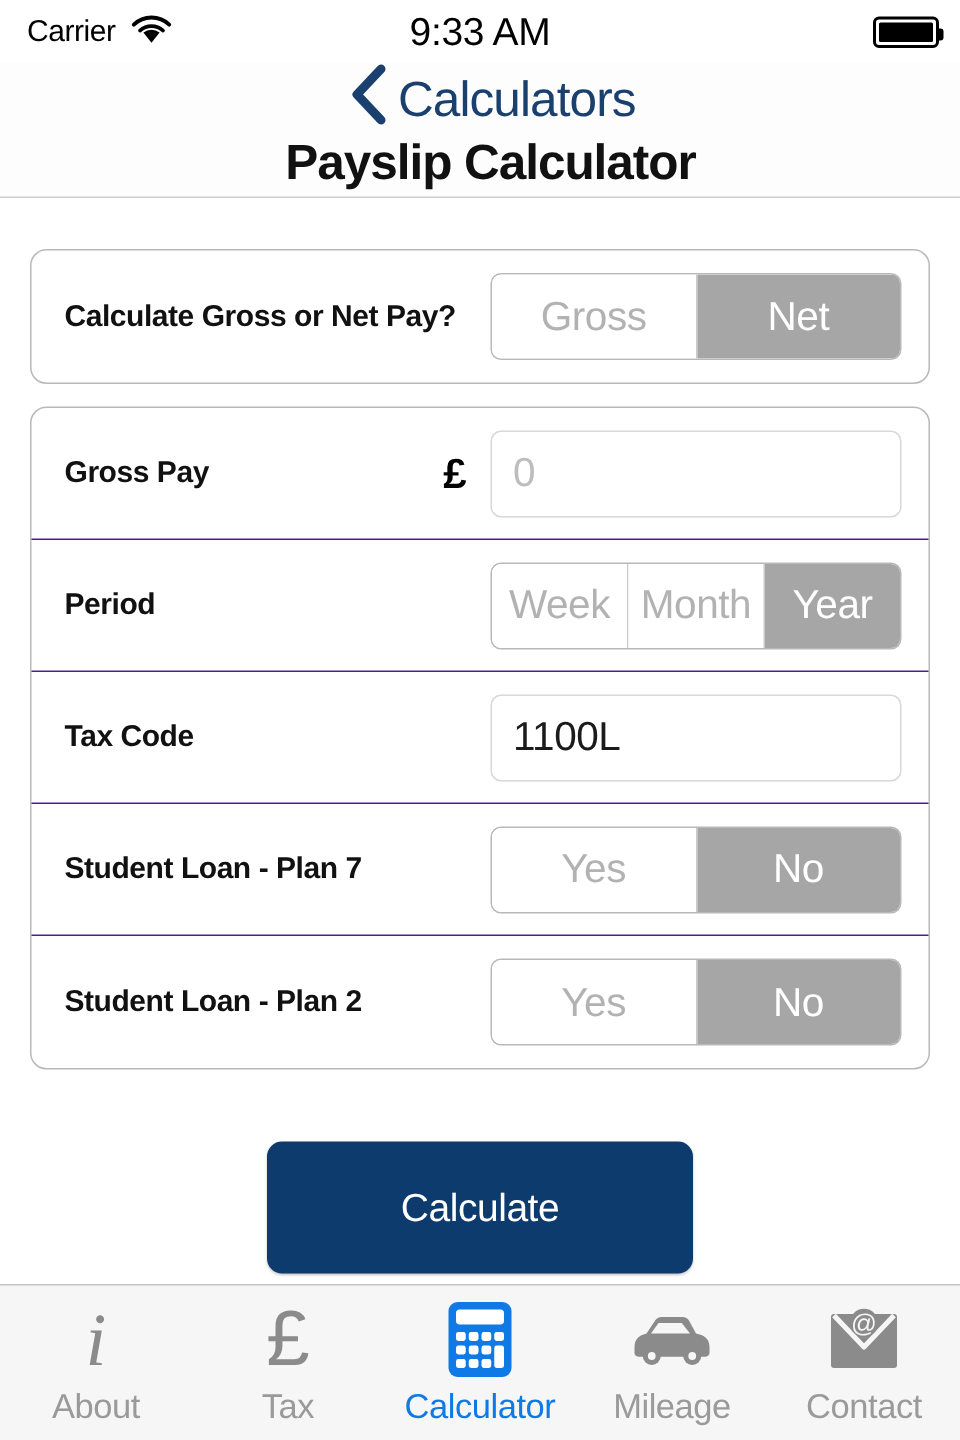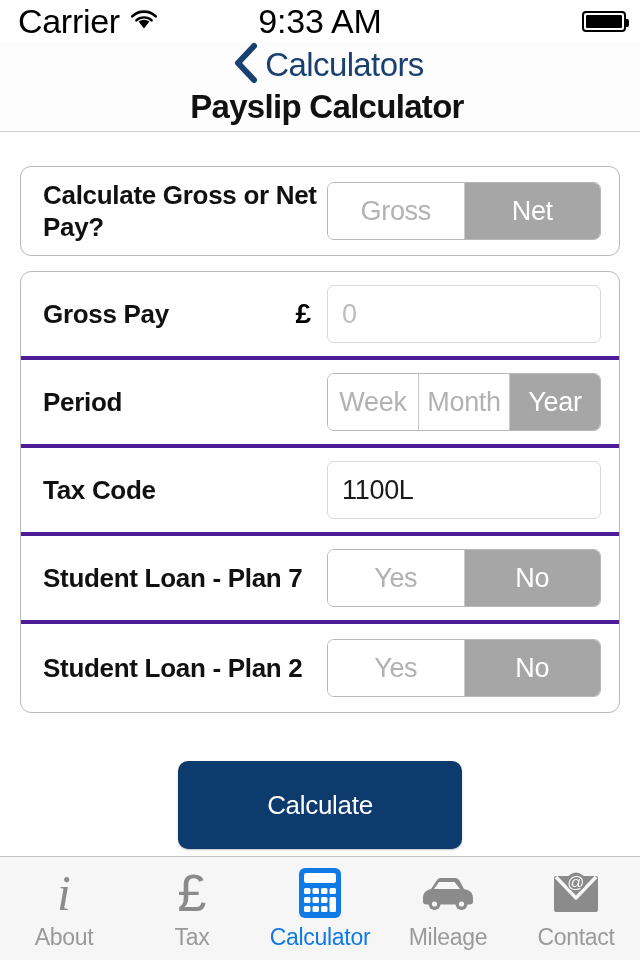--- a/index.html
+++ b/index.html
@@ -14,26 +14,26 @@
   
   .status-bar{
     position:absolute; top:0; left:0; width:640px; height:42px;
     background:#ffffff;
     display:flex; align-items:center;
   }
   .status-left{
     position:absolute; left:18px; top:0; height:42px;
     display:flex; align-items:center; gap:9px;
   }
-  .carrier-text{ font-size:34px; color:#000; letter-spacing:-0.3px; }
+  .carrier-text{ font-size:20px; color:#000; letter-spacing:-0.3px; }
   .wifi-icon{ display:block; }
   .status-time{
     position:absolute; left:0; right:0; top:0; height:42px;
     display:flex; align-items:center; justify-content:center;
-    font-size:34px; color:#000; font-weight:400; letter-spacing:-0.2px;
+    font-size:26px; color:#000; font-weight:400; letter-spacing:-0.2px;
   }
   .status-right{
     position:absolute; right:14px; top:0; height:42px;
     display:flex; align-items:center;
   }
   .battery{
     width:44px; height:21px; border:2px solid #000; border-radius:4px;
     position:relative; padding:2px;
   }
   .battery-fill{ background:#000; height:100%; border-radius:1px; }
@@ -71,26 +71,26 @@
   .card{
     margin:0 20px; background:#fff;
     border:1px solid #b9b9b9; border-radius:11px;
   }
   .card.first{ margin-top:33px; }
   .card.second{ margin-top:15px; }
 
   .row{
     display:flex; align-items:center;
     min-height:88px; padding:0 18px 0 22px;
-    border-bottom:4px solid #4c1d95;
+    border-bottom:1px solid #4c1d95;
   }
   .row:last-child{ border-bottom:none; }
 
   .row-label{
-    font-size:26px; font-weight:bold; color:#111;
+    font-size:20px; font-weight:bold; color:#111;
     letter-spacing:-0.3px; line-height:1.24; flex:1;
   }
 
   
   .segmented{
     display:flex; border:1px solid #b8b8b8; border-radius:7px;
     overflow:hidden; height:58px; width:274px; flex:none;
   }
   .segmented.wide3{ width:274px;margin-left:24px; }
   .seg{

